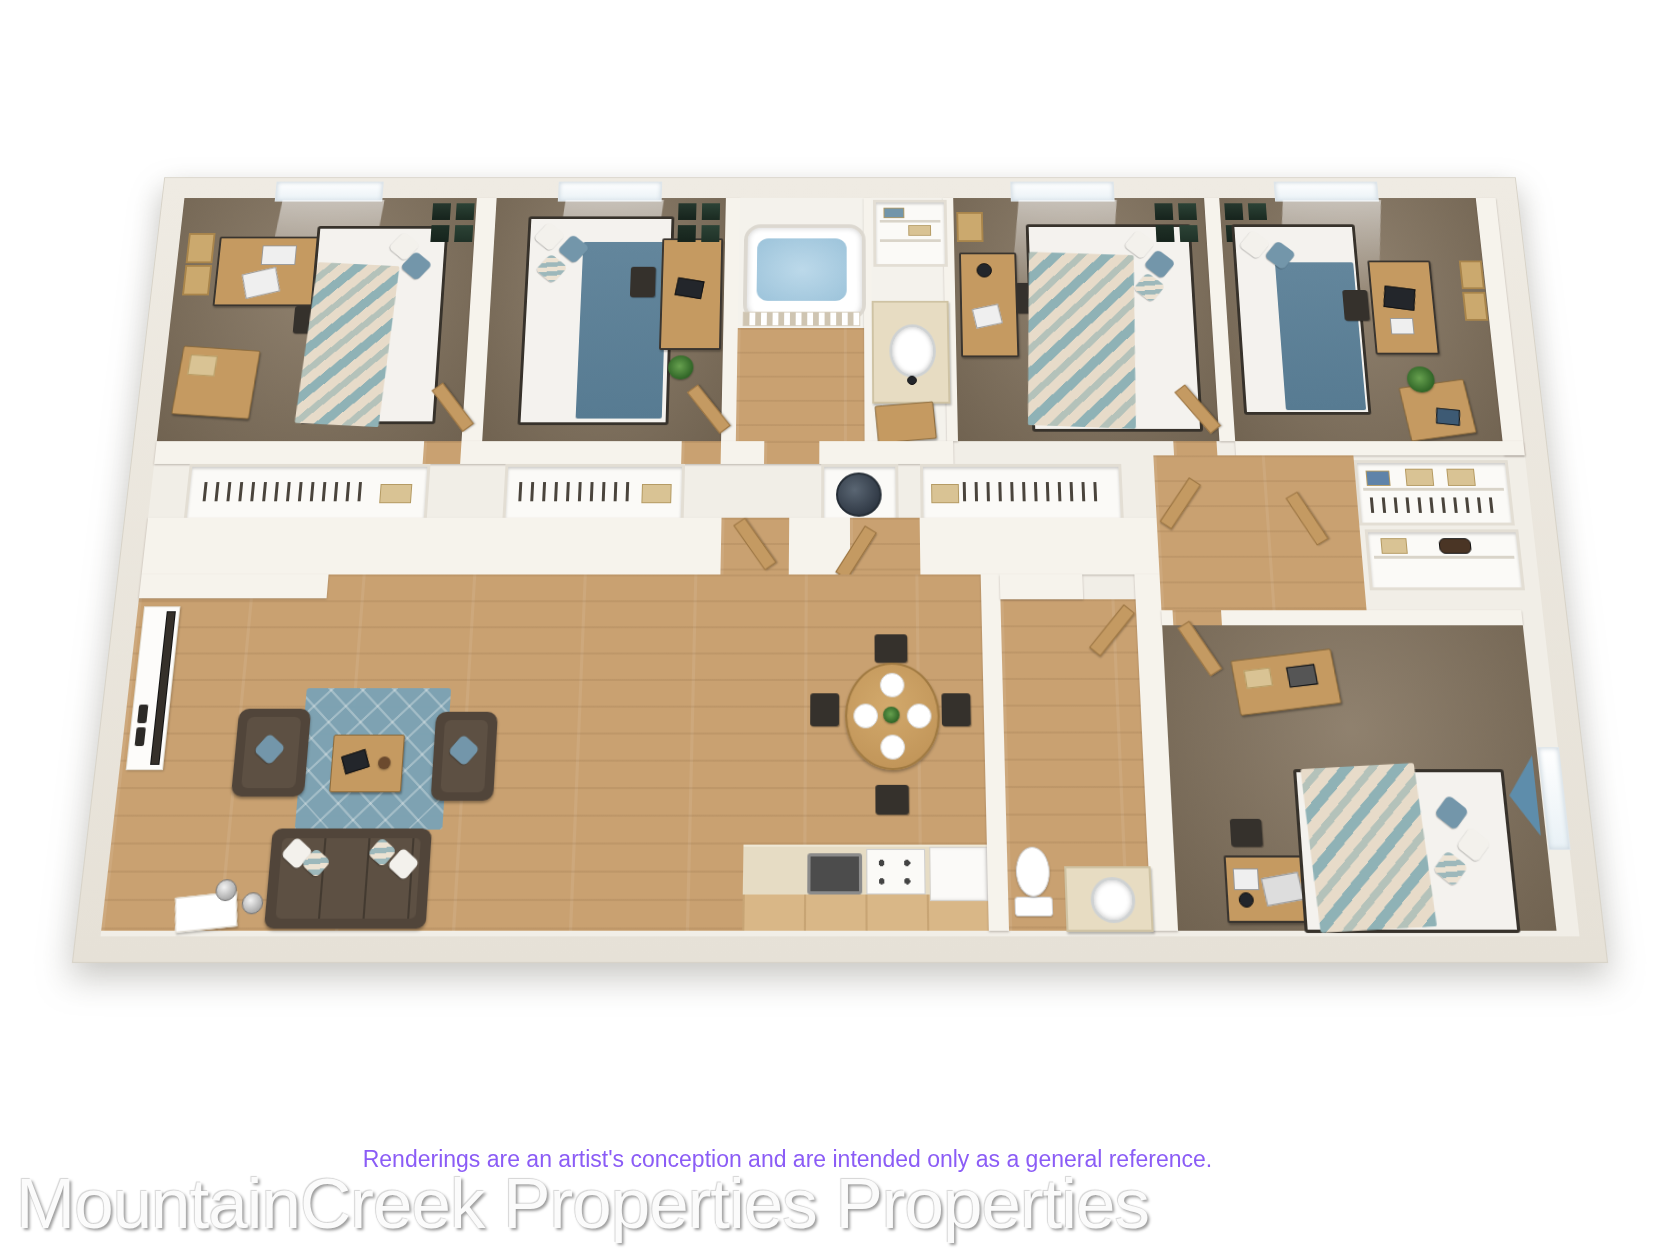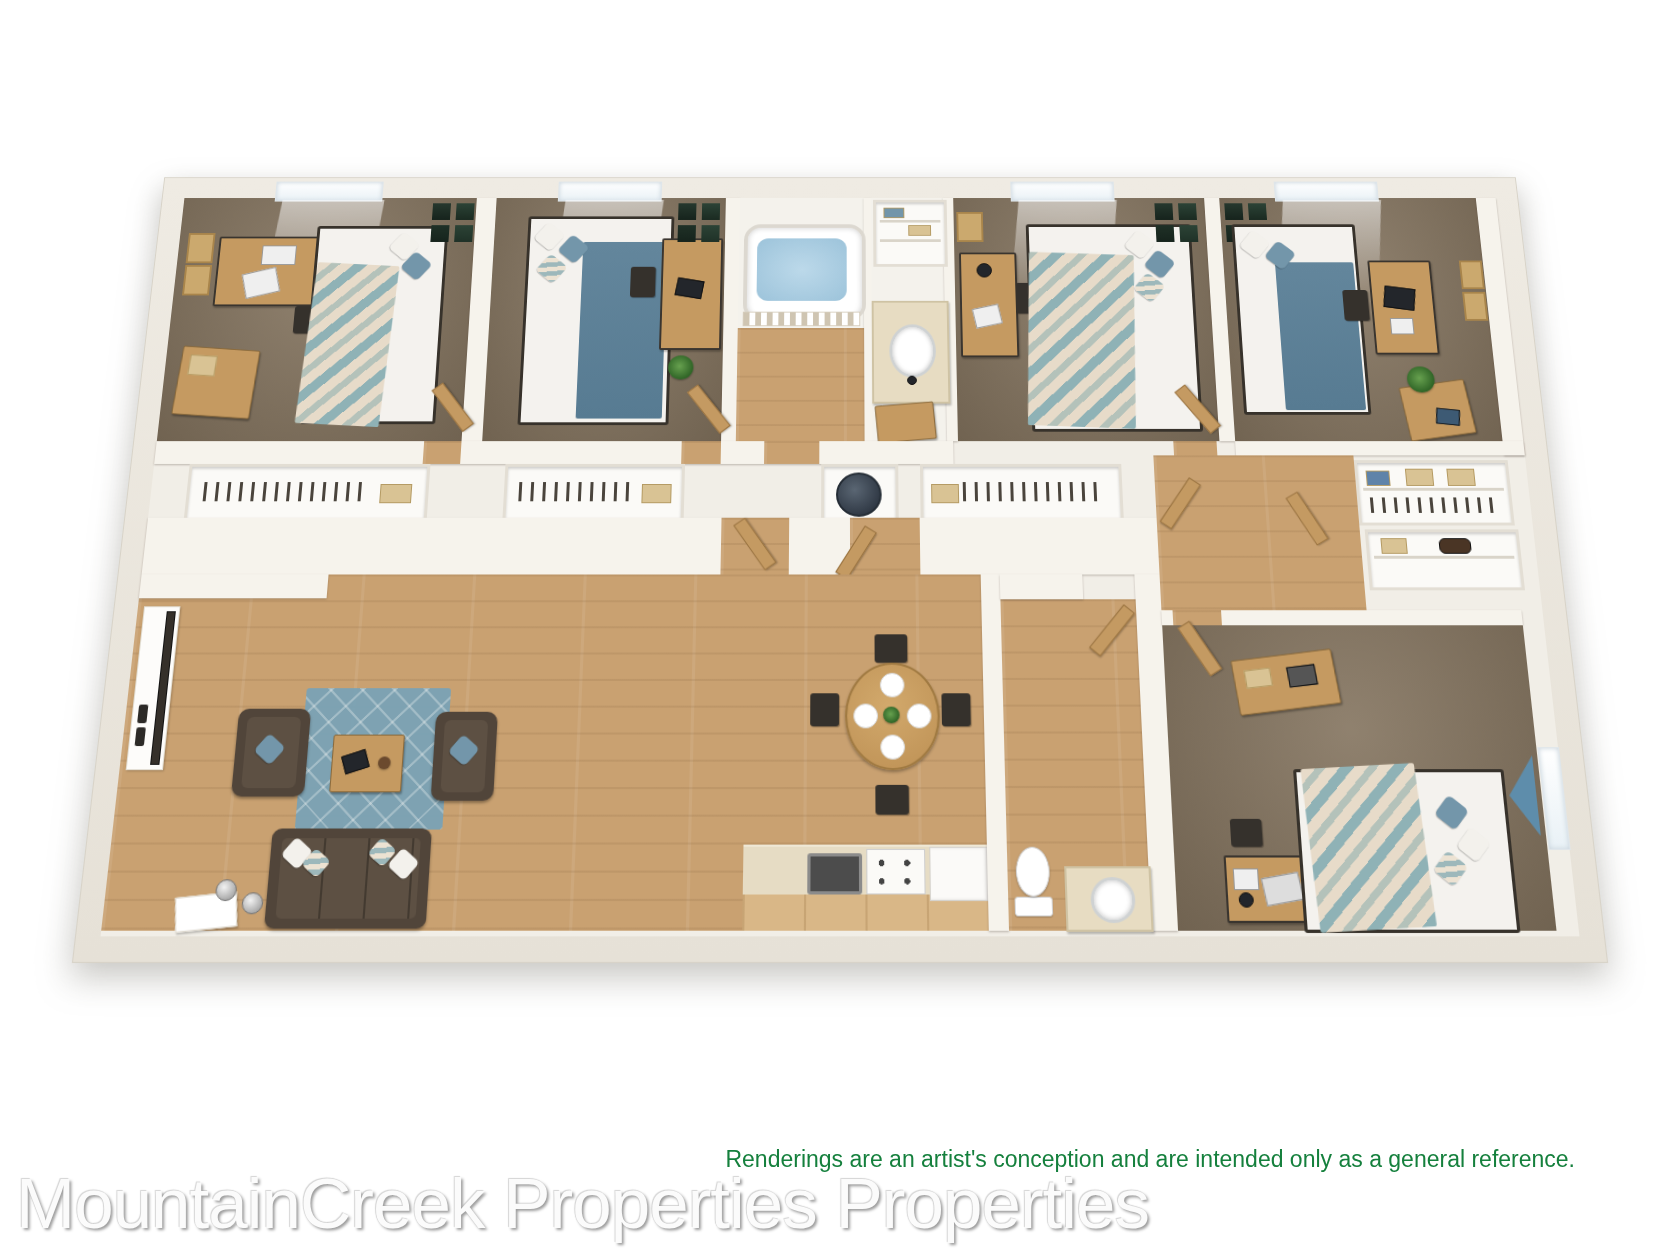--- a/index.html
+++ b/index.html
@@ -69,21 +69,21 @@
                       radial-gradient(circle 5px at 25% 72%,#444 55%,transparent 60%),
                       radial-gradient(circle 5px at 70% 72%,#444 55%,transparent 60%);}
   .fridge{position:absolute;background:#fbfaf8;border:1px solid #d5d2cc;box-shadow:inset -2px 0 3px rgba(0,0,0,.12);}
   .lamp{position:absolute;border-radius:50%;background:radial-gradient(circle at 38% 35%,#f2f2f2,#8e8e8e);border:1px solid #777;}
   .shoecab{position:absolute;background:#fdfcfa;border:1px solid #e2ddd2;box-shadow:1px 1px 2px rgba(0,0,0,.2);}
   .shoes{position:absolute;background:#2c2a27;border-radius:2px;}
   .cyl{position:absolute;border-radius:50%;background:radial-gradient(circle at 40% 38%,#5a6673,#2f3844 75%);border:2px solid #242c35;}
   .whitebox{position:absolute;background:#ffffff;border:1px solid #e0dbd1;box-shadow:1px 2px 2px rgba(0,0,0,.22);}
   .basket{position:absolute;background:#d9c394;border:1px solid #b49a62;}
   
-  .disc{position:absolute;left:0;width:1575px;text-align:right;color:#15803d;font-size:23px;z-index:3;}
+  .disc{position:absolute;left:0;width:1575px;text-align:center;color:#8b5cf6;font-size:23px;z-index:3;}
   #watermark{position:absolute;left:16px;top:1163px;z-index:2;white-space:nowrap;
      font-size:71px;letter-spacing:-1px;color:#fbfbfb;
      text-shadow:2px 2px 3px #9d9d9d,-1px -1px 1px #d6d6d6;}
 </style>
 </head>
 <body>
 
 <div id="stage">
 
   <div id="plan">

